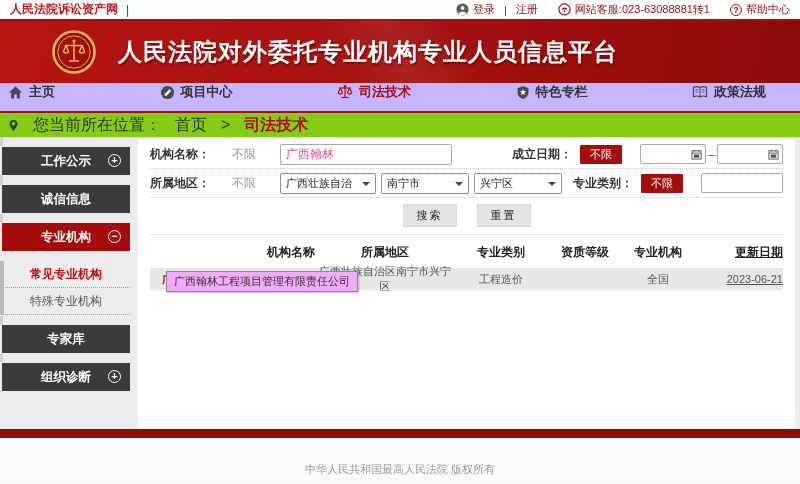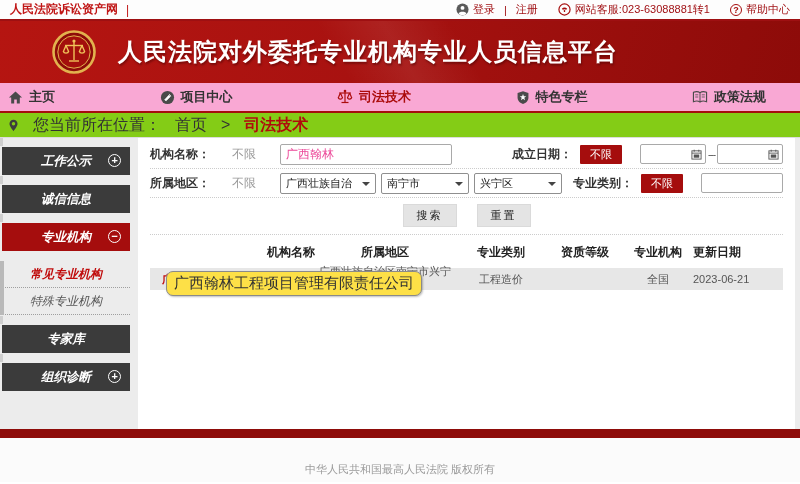--- a/index.html
+++ b/index.html
@@ -26,36 +26,36 @@
     background:linear-gradient(60deg,transparent 42%,rgba(255,255,255,.07) 50%,transparent 58%); }
   .emblem { width:44px; height:44px; flex:0 0 44px; }
   .banner-title { color:#fff; font-size:24px; font-weight:bold; letter-spacing:1px;
     margin-left:22px; text-shadow:1px 2px 2px rgba(60,0,0,.45); white-space:nowrap; z-index:1;}
   .banner-right { margin-left:auto; margin-right:42px; color:#fff; z-index:1; }
   .slogan { font-size:13px; font-weight:bold; letter-spacing:2px; padding-bottom:4px;
     border-bottom:2px solid rgba(255,255,255,.95); white-space:nowrap;}
   .website { font-size:11.5px; padding-top:3px; letter-spacing:.5px; }
 
   
-  .nav { height:30px; background:#f9a8d4; border-bottom:2px solid #a50d0d; display:flex;
-    align-items:center; justify-content:space-between; padding:0 34px 0 8px; }
+  .nav { height:30px; background:#c4b5fd; border-bottom:2px solid #a50d0d; display:flex;
+    align-items:flex-start; justify-content:space-between; padding:0 34px 0 8px; }
   .nav-item { display:flex; align-items:center; gap:6px; font-size:13px; font-weight:bold;
     color:#333; cursor:pointer; }
   .nav-item.active { color:#ab0c0c; }
   .nav-item svg { display:block; }
 
   
   .breadcrumb { height:25px; background:#84cc16; border-bottom:1px solid #dcdcdc;
     display:flex; align-items:center; gap:14px; padding:0 8px; font-size:16px; color:#333; }
   .bc-current { color:#b00c0c; font-weight:bold; }
   .bc-link { cursor:pointer; }
 
   
   .main { display:flex; background:#ececec; height:291px; }
-  .sidebar { width:130px; flex:0 0 130px; padding:9px 0 16px 2px;font-style:italic; }
+  .sidebar { width:130px; flex:0 0 130px; padding:9px 0 16px 2px; }
   .side-item { height:28px; background:#3b3b3b; color:#fff; font-size:12.5px; font-weight:bold;
     display:flex; align-items:center; justify-content:center; margin-bottom:10px;
     position:relative; cursor:pointer; }
   .side-item::before { content:""; position:absolute; left:-2px; top:-9px; width:3px; height:8px;
     background:#cfcfcf; }
   .side-item.active { background:#a50d0d; }
   .toggle-circle { position:absolute; right:9px; top:7px; width:13px; height:13px;
     border:1px solid #fff; border-radius:50%; font-size:11px; line-height:11px;
     text-align:center; font-weight:bold; }
   .side-sub { position:relative; margin-bottom:10px; }
@@ -101,25 +101,25 @@
   .thead { display:flex; align-items:center; font-size:12px; font-weight:bold; color:#222;
     padding:9px 0 7px; }
   .trow { display:flex; align-items:center; background:#e7e7e7; height:22px; font-size:11px;
     color:#555; }
   .c-name { width:165px; padding-left:12px; text-align:right; white-space:nowrap;
     overflow:hidden; text-overflow:ellipsis; }
   .c-region { width:140px; text-align:center; }
   .c-cat { width:92px; text-align:center; }
   .c-grade { width:76px; text-align:center; }
   .c-scope { width:70px; text-align:center; }
-  .c-date { width:90px; text-align:left; }
+  .c-date { width:90px; text-align:right;text-decoration:underline; }
   .trow .c-name { color:#c00c0c; font-weight:bold; cursor:pointer; }
 
   .tooltip { position:absolute; left:28px; top:133px; border:1px solid #8a8a8a;
-    background:#fde047; color:#333; font-size:15px; padding:2px 7px; border-radius:7px;
+    background:#f0abfc; color:#333; font-size:11px; padding:2px 7px; border-radius:0;
     box-shadow:1px 1px 2px rgba(0,0,0,.25); white-space:nowrap; }
 
   
   .red-bar { height:9px; background:#8e0c0a; }
   .footer { height:44px; background:#fbfbfb; display:flex; justify-content:center;
     padding-top:24px; font-size:11px; color:#999; }
 </style>
 </head>
 <body>
 

